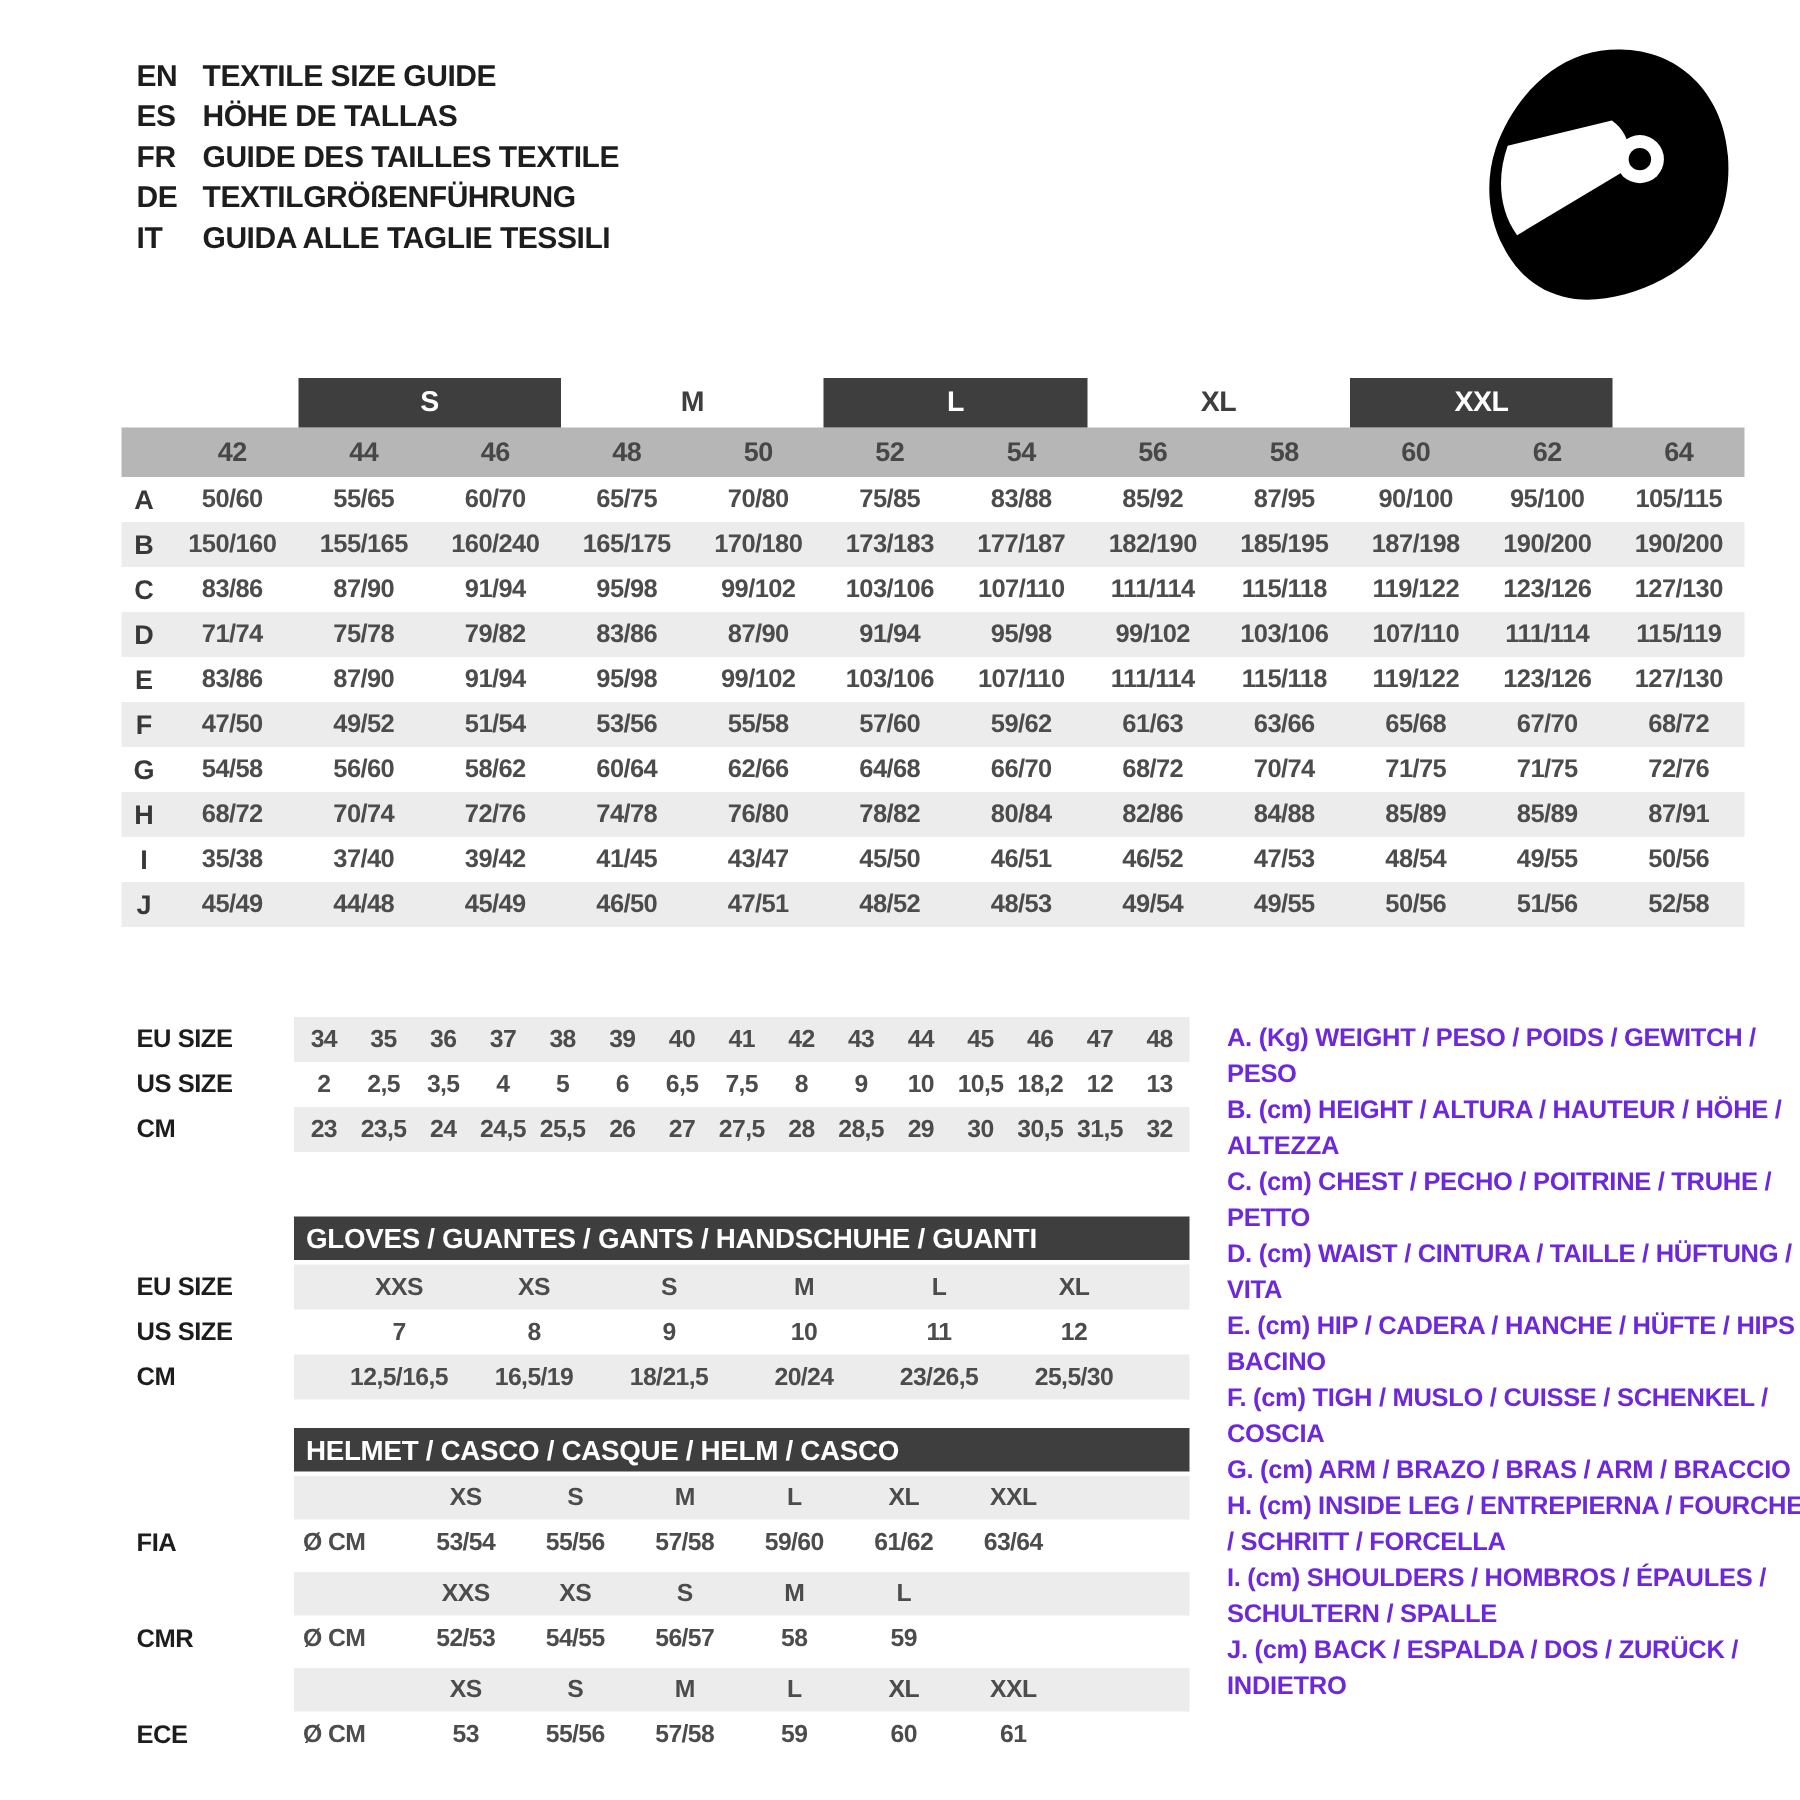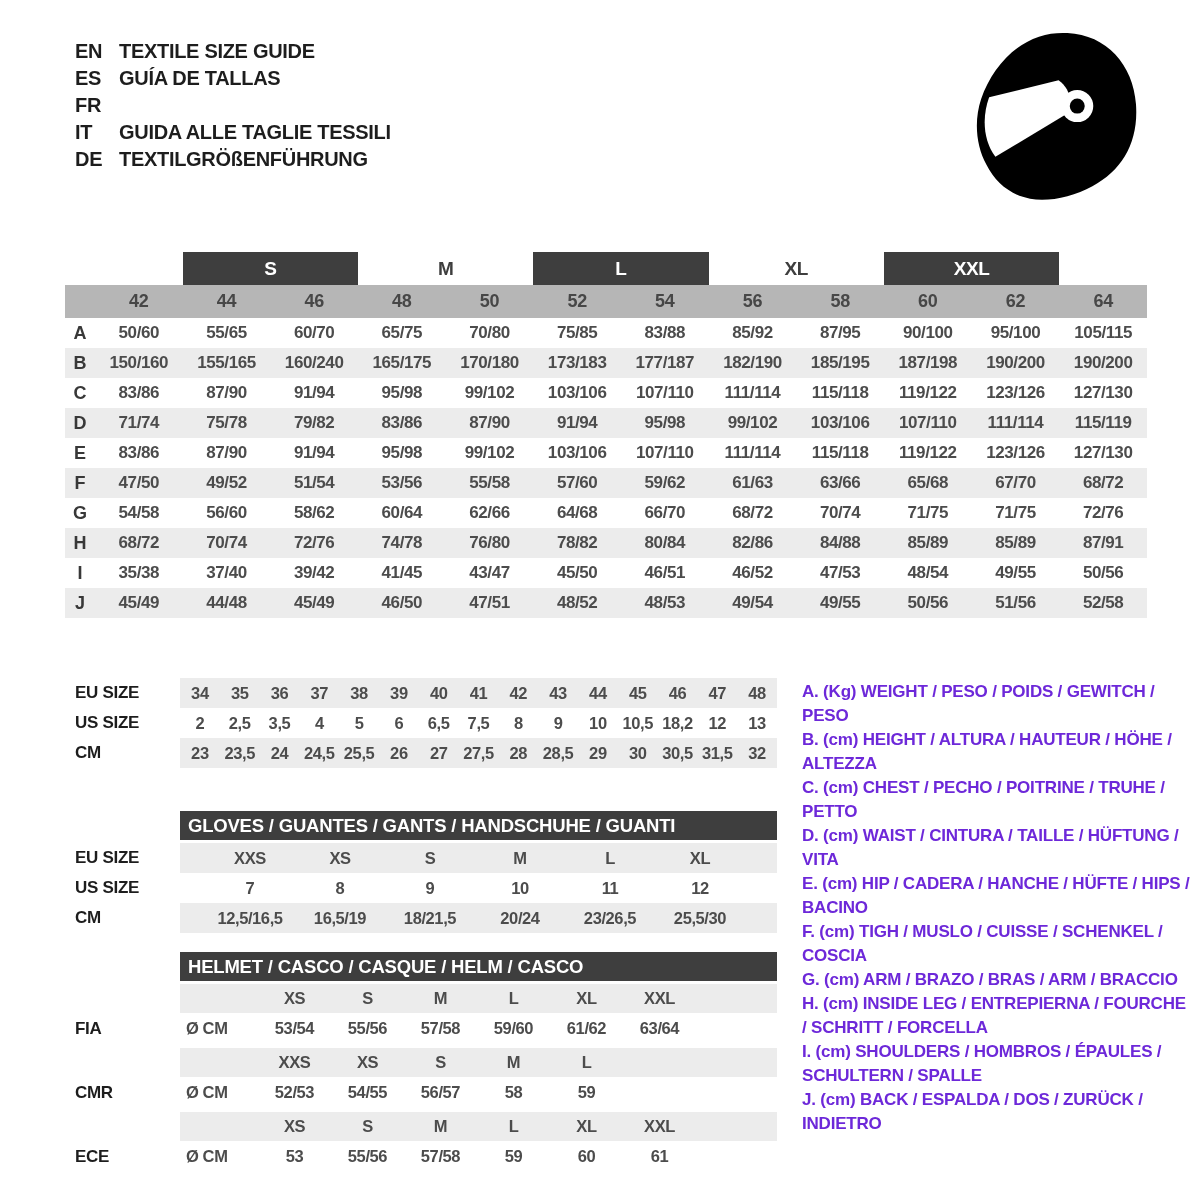--- a/index.html
+++ b/index.html
@@ -1,21 +1,21 @@
 <!DOCTYPE html>
 <html style="--dark-bar: #3e3e3e; --header-gray: #b6b6b6; --stripe-gray: #ececec; --text-dark: #1d1d1d; --text-value: #4c4c4c;"><head>
 <meta charset="utf-8">
 <style>
   html,body{margin:0;padding:0;}
   body{
     width:1200px;height:1200px;background:#fff;position:relative;
     font-family:"Liberation Sans",sans-serif;font-weight:bold;
     -webkit-font-smoothing:antialiased;
   }
-  .abs{position:absolute;}
+  .abs{position:absolute;margin-left:16px;}
 
   
   .lang-block{left:75px;top:38px;}
   .lang-row{display:flex;height:27px;align-items:center;font-size:20px;color:var(--text-dark);letter-spacing:-0.3px;}
   .lang-code{width:44px;}
 
   
   .helmet-icon-wrap{left:966px;top:26px;width:178px;height:178px;}
 
   
@@ -60,32 +60,33 @@
 </head>
 <body>
 
 <div class="abs lang-block">
     <div class="lang-row">
       <div class="lang-code">EN</div>
       <div class="lang-title">TEXTILE SIZE GUIDE</div>
     </div>
     <div class="lang-row">
       <div class="lang-code">ES</div>
-      <div class="lang-title">GUÍA DE TALLAS</div>
+      <div class="lang-title">HÖHE DE TALLAS</div>
     </div>
     <div class="lang-row">
       <div class="lang-code">FR</div>
+      <div class="lang-title">GUIDE DES TAILLES TEXTILE</div>
+    </div>
+    <div class="lang-row">
+      <div class="lang-code">DE</div>
+      <div class="lang-title">TEXTILGRÖßENFÜHRUNG</div>
     </div>
     <div class="lang-row">
       <div class="lang-code">IT</div>
       <div class="lang-title">GUIDA ALLE TAGLIE TESSILI</div>
-    </div>
-    <div class="lang-row">
-      <div class="lang-code">DE</div>
-      <div class="lang-title">TEXTILGRÖßENFÜHRUNG</div>
     </div>
   </div>
 
 <div class="abs helmet-icon-wrap">
   <svg width="178" height="178" viewBox="0 0 100 100">
     <path d="M57 4 C79 5 94 22 95.5 44 C97 65 88 81 71 90 C60 96 46 99 36 97 C25 95 16.5 88 11.5 78 C5.5 67 4.5 53 8.5 41 C14 25 26 11 41 6 C46.5 4.2 52 3.7 57 4 Z" fill="#000"></path>
     <path d="M13 40 L52 30.5 C58 34.5 60.5 43 56.5 49.5 L16.5 73.5 C9.5 64 9 51 13 40 Z" fill="#fff"></path>
     <circle cx="62.5" cy="45" r="9" fill="#fff"></circle>
     <circle cx="62.5" cy="45" r="4.2" fill="#000"></circle>
   </svg>

